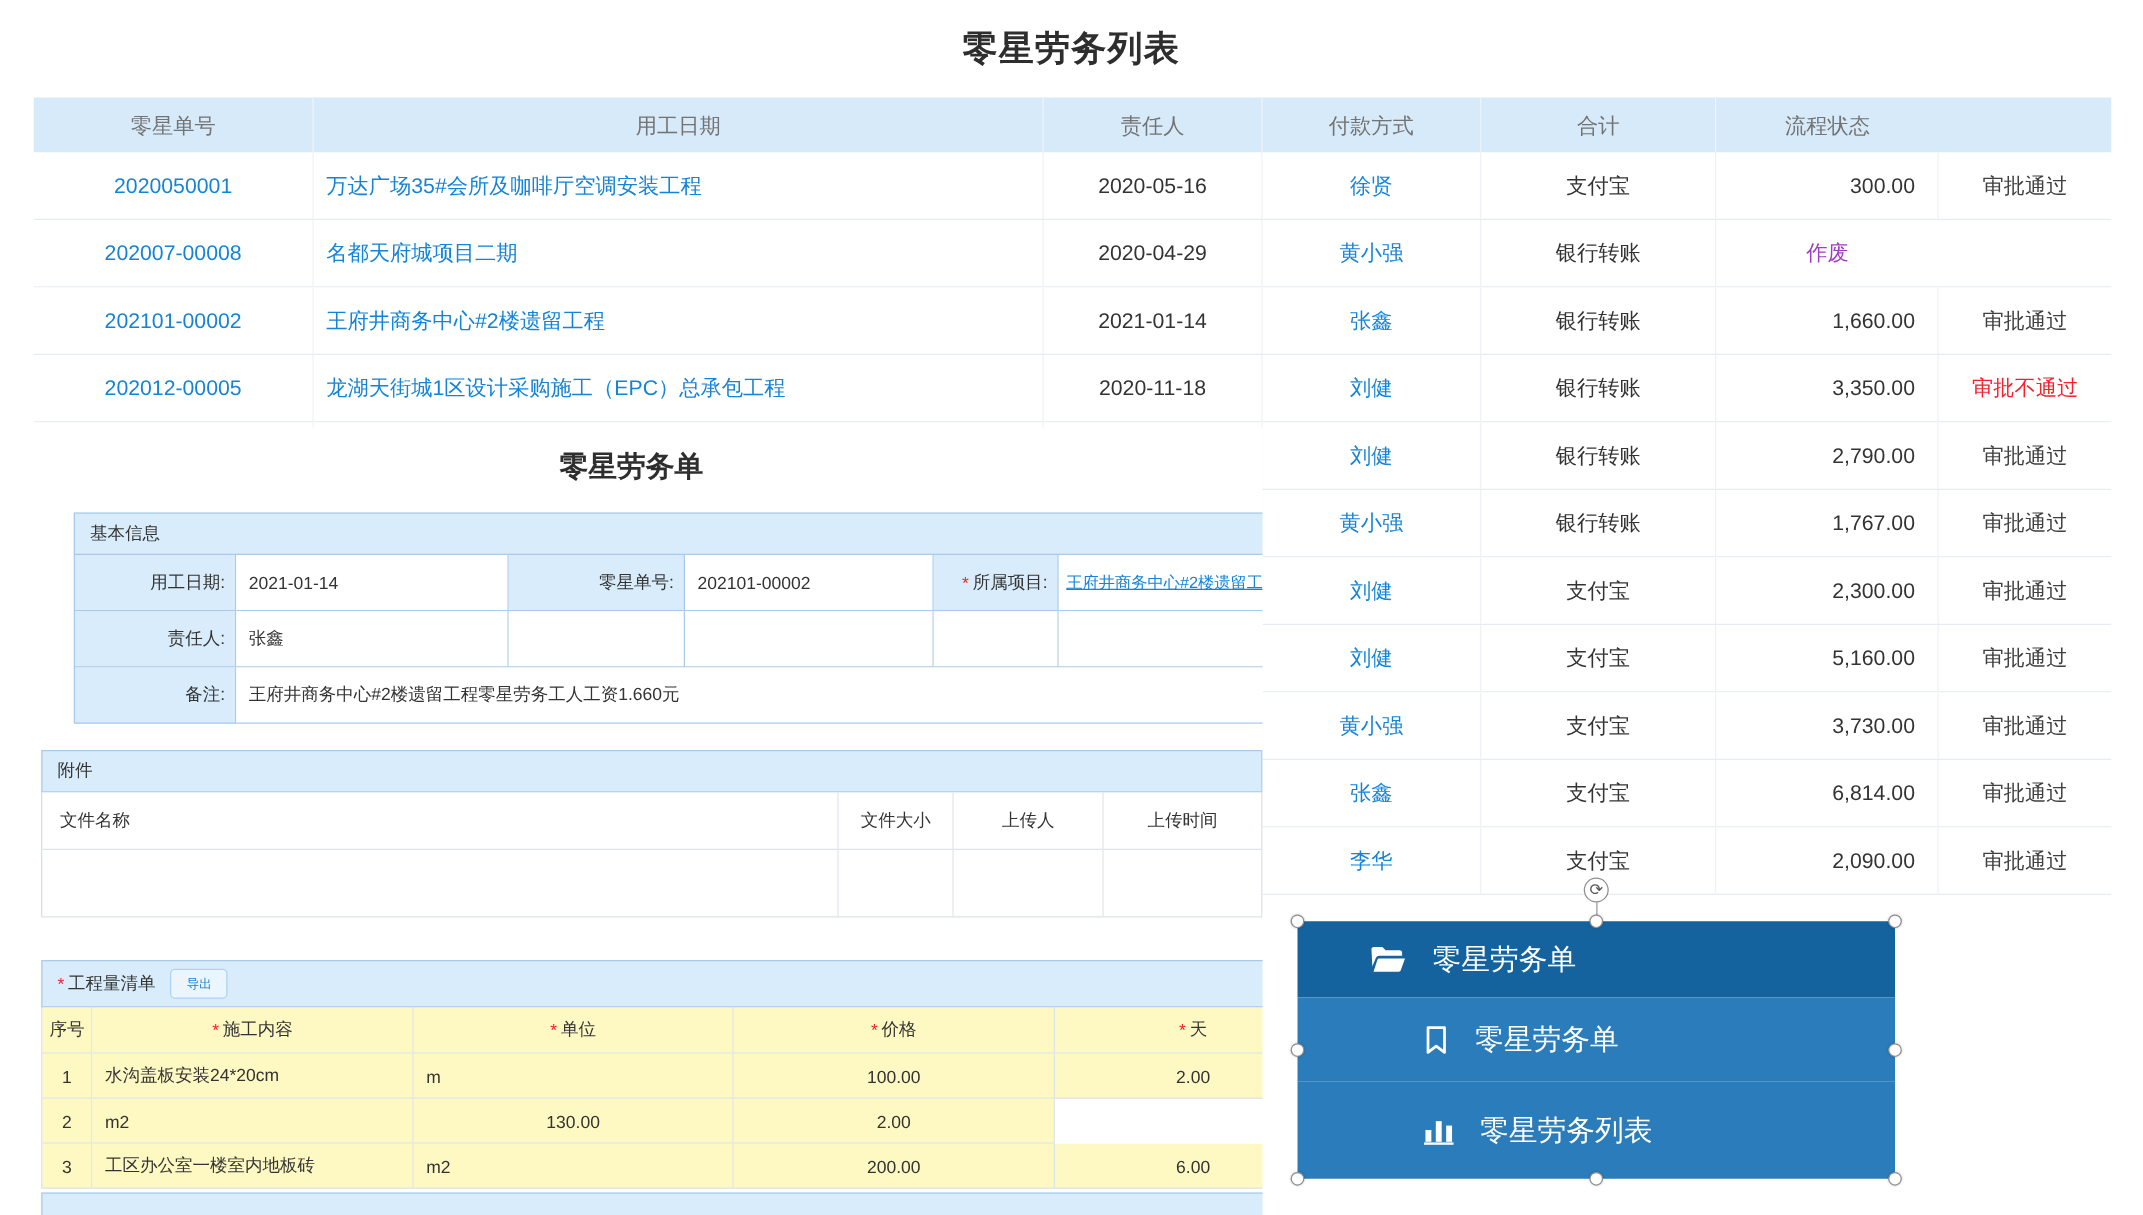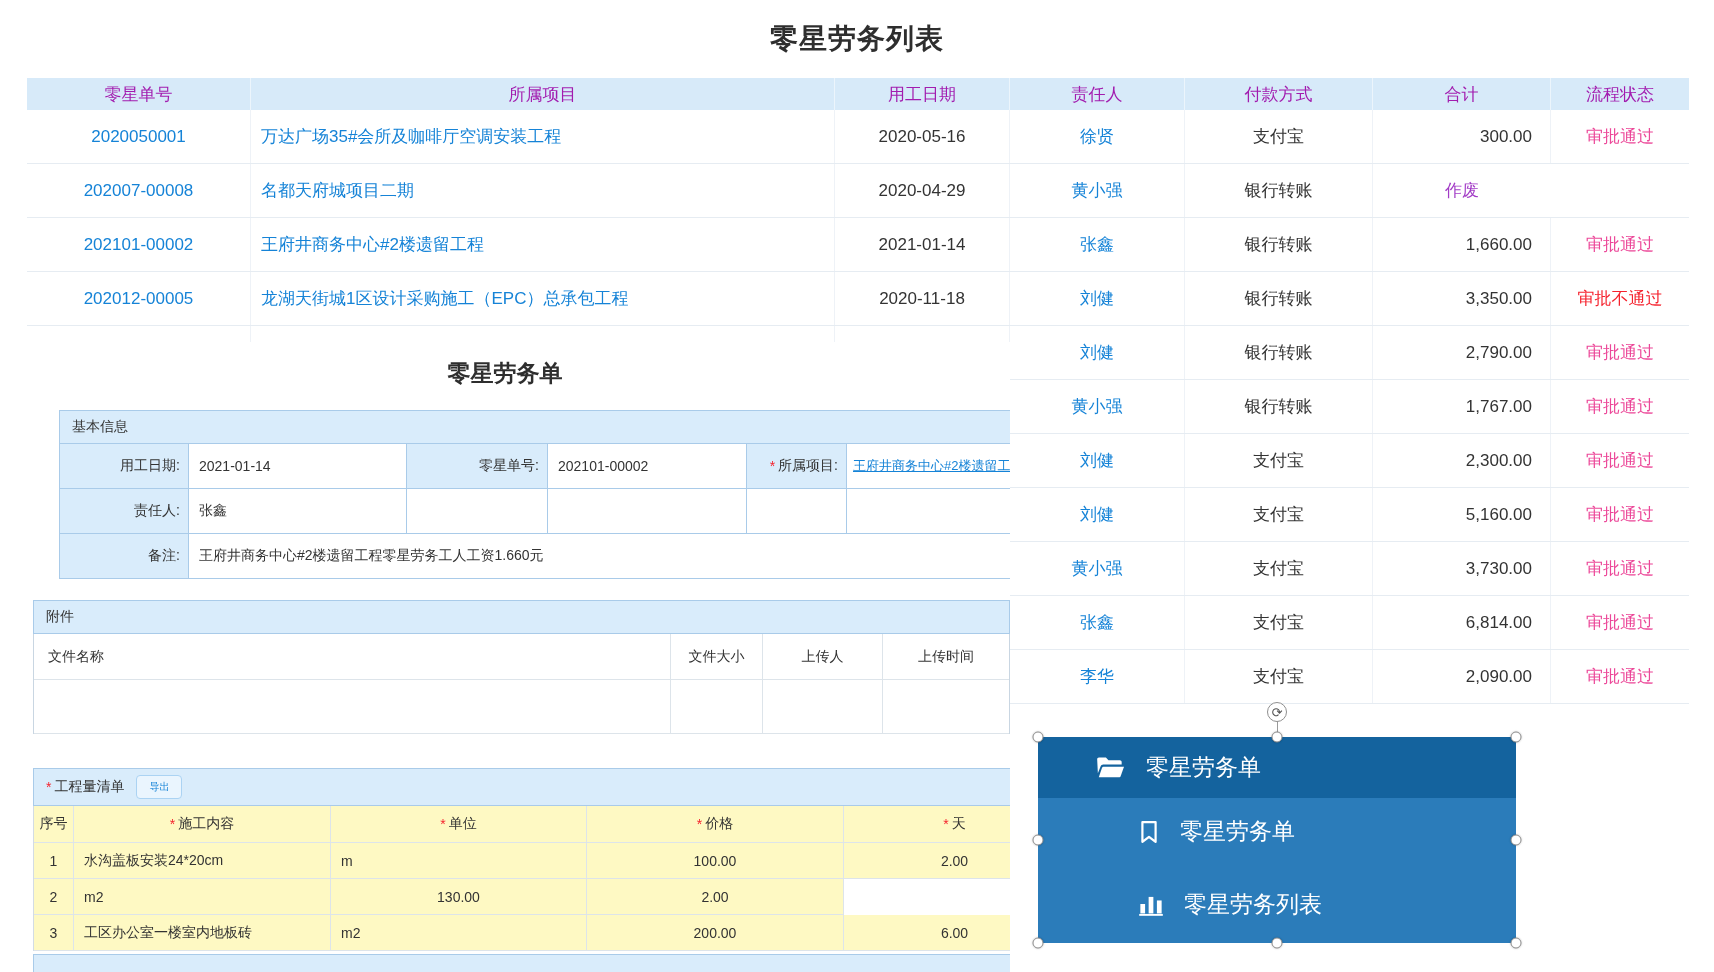--- a/index.html
+++ b/index.html
@@ -5,31 +5,31 @@
   * { margin:0; padding:0; box-sizing:border-box; }
   html,body { width:1714px; height:972px; }
   body { font-family:"Liberation Sans","DejaVu Sans",sans-serif; background:#fff; color:#333; }
   .screen { position:relative; width:1714px; height:972px; overflow:hidden; background:#fff; }
 
   
   .page-title { position:absolute; top:20px; left:0; width:100%; text-align:center;
                 font-size:28px; font-weight:bold; color:#2e2e2e; letter-spacing:1px; }
   .list-table { position:absolute; left:27px; top:78px; width:1662px; font-size:17px; }
   .lt-head,.lt-row { display:grid; grid-template-columns:224px 584px 175px 175px 188px 178px 138px; }
-  .lt-head { height:32px; background:#d7eaf9; color:#a21caf;text-align:center; }
+  .lt-head { height:44px; background:#d7eaf9; color:#737373;text-align:center; }
   .lt-head .hc { display:flex; align-items:center; justify-content:center; border-right:1px solid #ecf5fc; }
   .lt-head .hc:last-child { border-right:none; }
   .lt-row { height:54px; border-bottom:1px solid #e6ecf2; background:#fff; }
   .lt-row .c { display:flex; align-items:center; justify-content:center;
                border-right:1px solid #eef2f7; overflow:hidden; white-space:nowrap; }
   .lt-row .c:last-child { border-right:none; }
   .lt-row .c.project { justify-content:flex-start; padding-left:10px; }
   .lt-row .c.total { justify-content:flex-end; padding-right:18px; }
   .link { color:#1583d7; cursor:pointer; }
-  .st-approved { color:#ec4899; }
+  .st-approved { color:#404040; }
   .st-void { color:#a23bc6; }
   .st-rejected { color:#f5222d; }
 
   
   .detail-panel { position:absolute; left:0; top:342px; width:1010px; height:630px;
                   background:#fff; overflow:hidden; z-index:5; }
   .detail-title { padding-top:16px; text-align:center; font-size:23px; font-weight:bold; color:#2e2e2e; }
   .box { position:absolute; left:33px; }
   .bar { height:34px; background:#d9ecfb; border:1px solid #a9cbe9; display:flex;
          align-items:center; padding-left:12px; font-size:14px; color:#333; }
@@ -91,21 +91,20 @@
 </head>
 <body>
 
 <div class="screen">
 
   <div class="page-title">零星劳务列表</div>
 
   <div class="list-table">
     <div class="lt-head">
       <div class="hc">零星单号</div>
-      <div class="hc">所属项目</div>
       <div class="hc">用工日期</div>
       <div class="hc">责任人</div>
       <div class="hc">付款方式</div>
       <div class="hc">合计</div>
       <div class="hc">流程状态</div>
     </div>
 
     <div class="lt-row">
       <div class="c link">2020050001</div>
       <div class="c link project">万达广场35#会所及咖啡厅空调安装工程</div>

